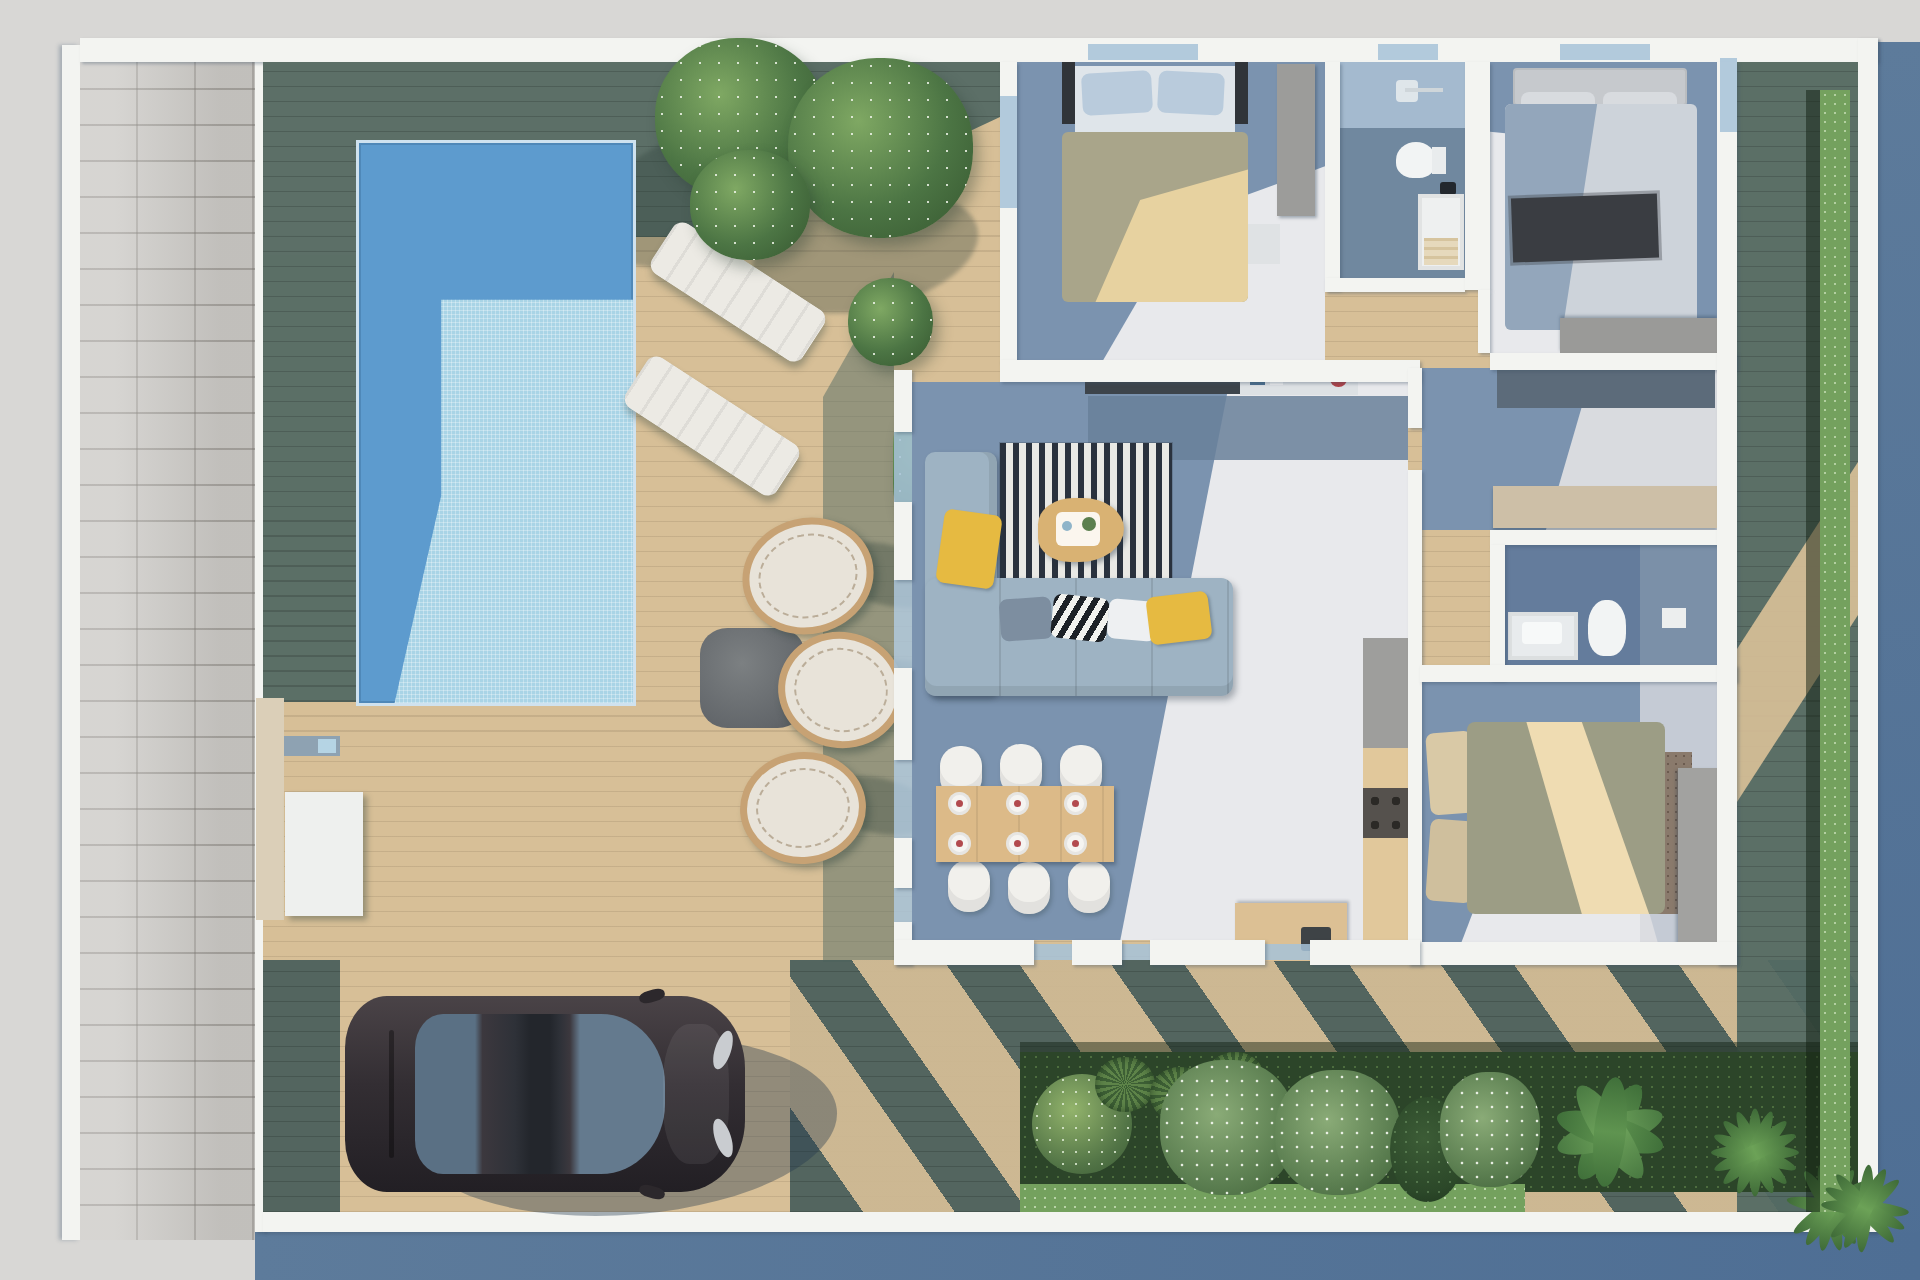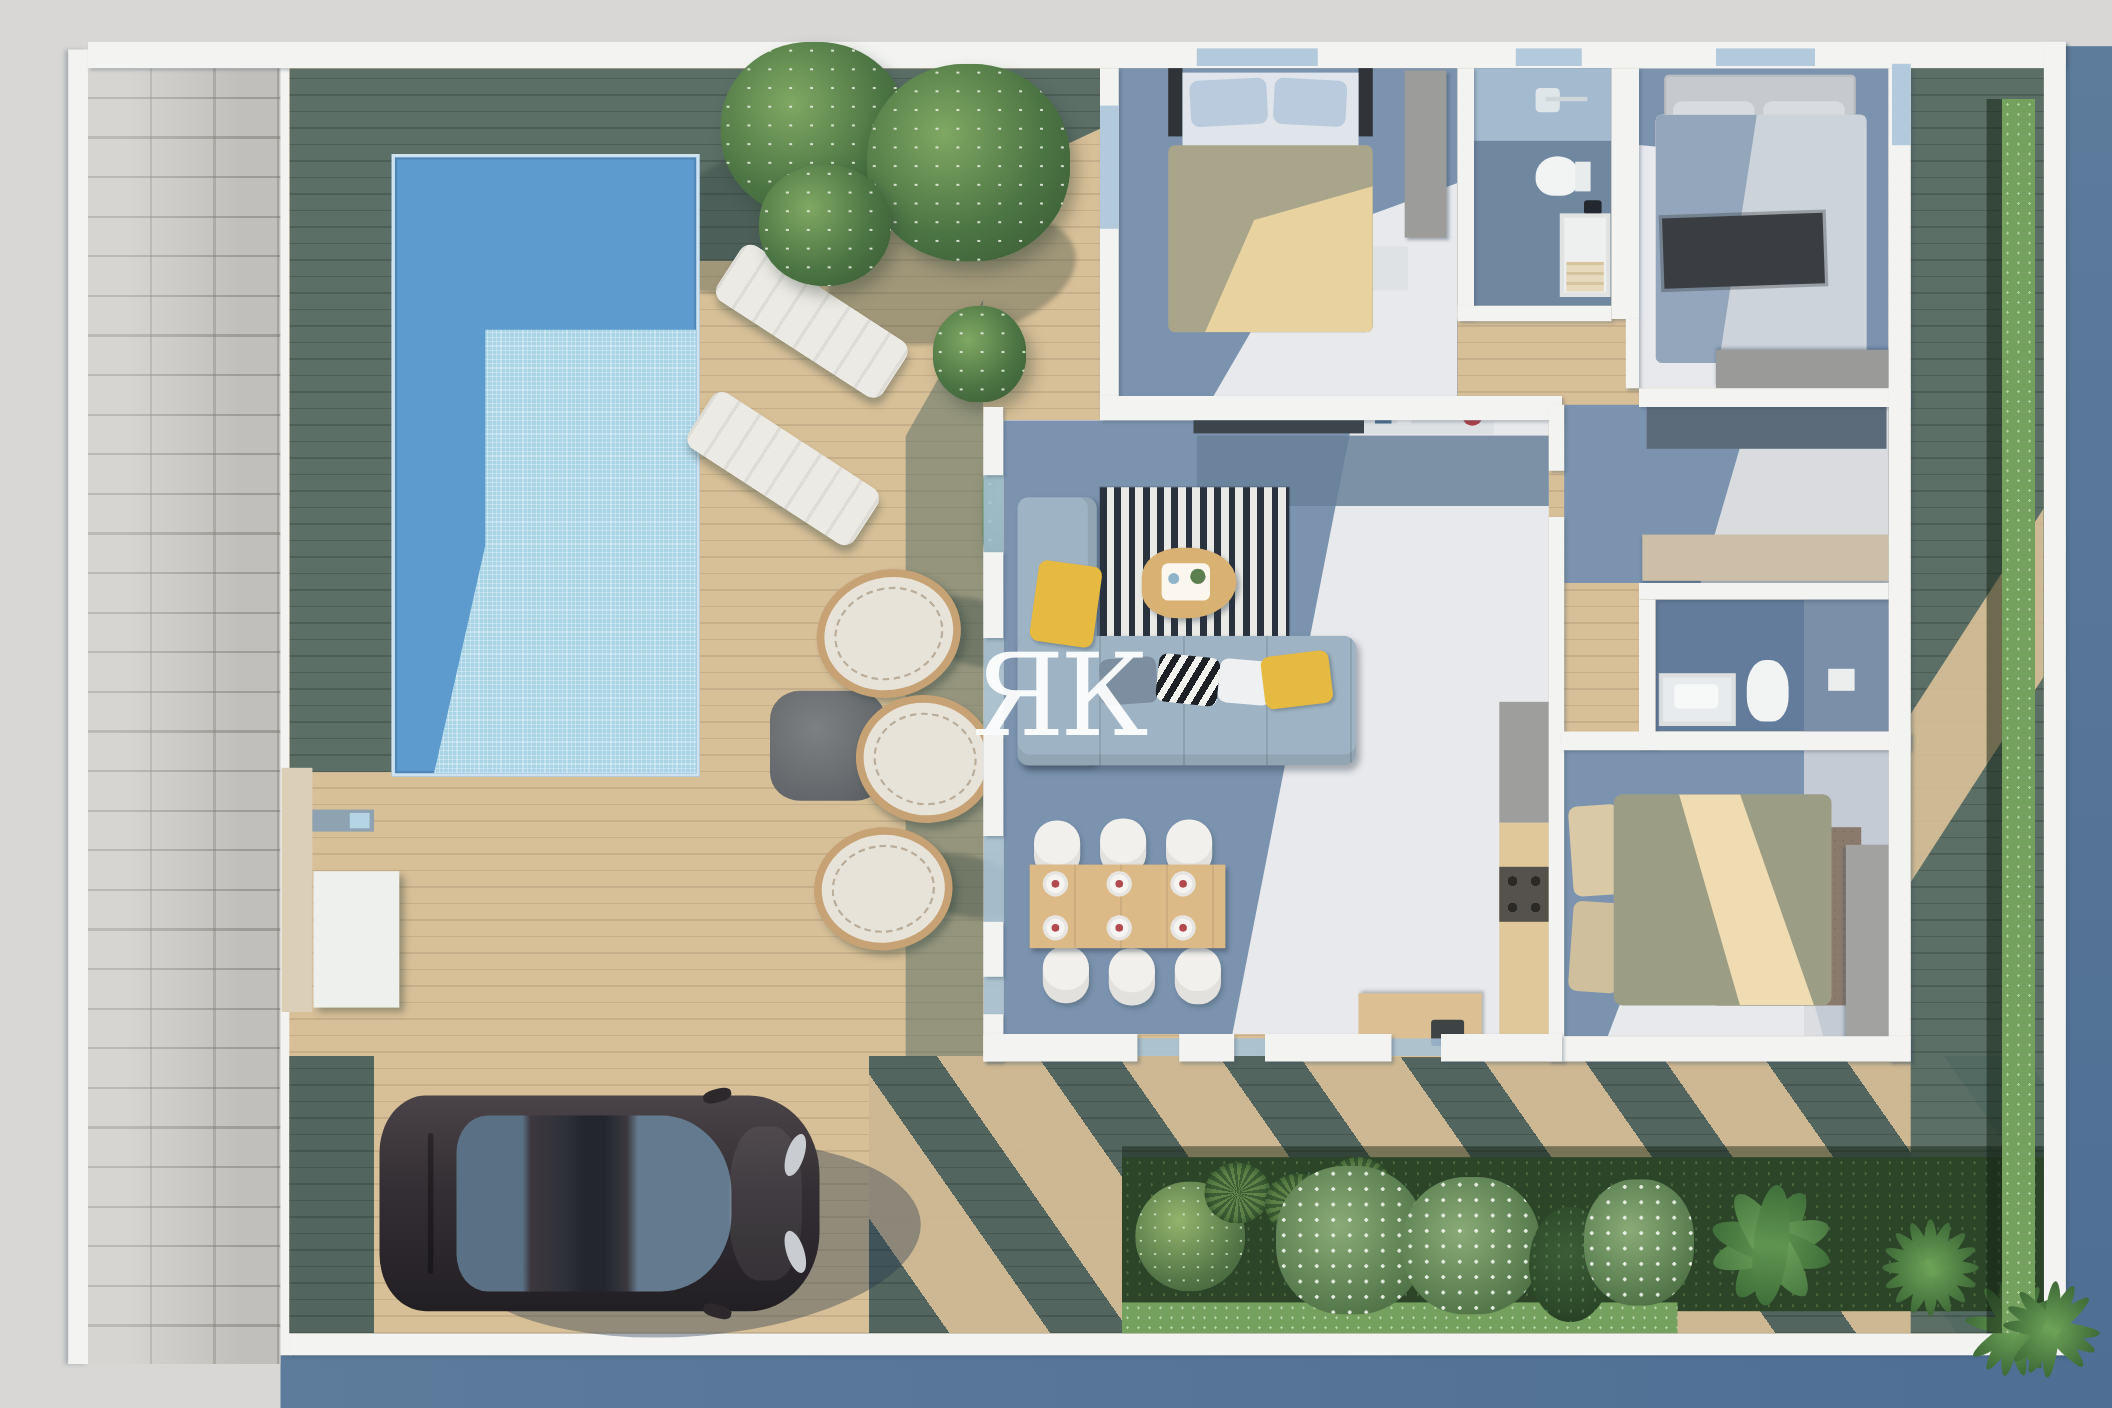--- a/index.html
+++ b/index.html
@@ -364,15 +364,14 @@
                   background:linear-gradient(90deg, #5a7084 0%, #5a7084 24%, #3c383e 27%, #2e3138 40%, #23262c 46%, #23262c 54%, #2e3138 58%, #3c383e 62%, #647a8e 66%, #647a8e 100%)"></div>
       <div class="abs" style="left:318px;top:28px;width:66px;height:140px;border-radius:40%;background:rgba(255,255,255,.07)"></div>
       <div class="abs" style="left:370px;top:34px;width:16px;height:40px;border-radius:50%;background:#c9ccd0;transform:rotate(18deg)"></div>
       <div class="abs" style="left:370px;top:122px;width:16px;height:40px;border-radius:50%;background:#c9ccd0;transform:rotate(-18deg)"></div>
       <div class="abs" style="left:294px;top:-6px;width:26px;height:12px;border-radius:40%;background:#2c282c;transform:rotate(-15deg)"></div>
       <div class="abs" style="left:294px;top:190px;width:26px;height:12px;border-radius:40%;background:#2c282c;transform:rotate(15deg)"></div>
       <div class="abs" style="left:44px;top:34px;width:5px;height:128px;background:rgba(0,0,0,.35);border-radius:3px"></div>
     </div>
   </div>
 
-  <div class="watermark" style="left:872px;top:572px;width:180px;height:130px">ЯК</div>
 
 </div>
 
 </body></html>

